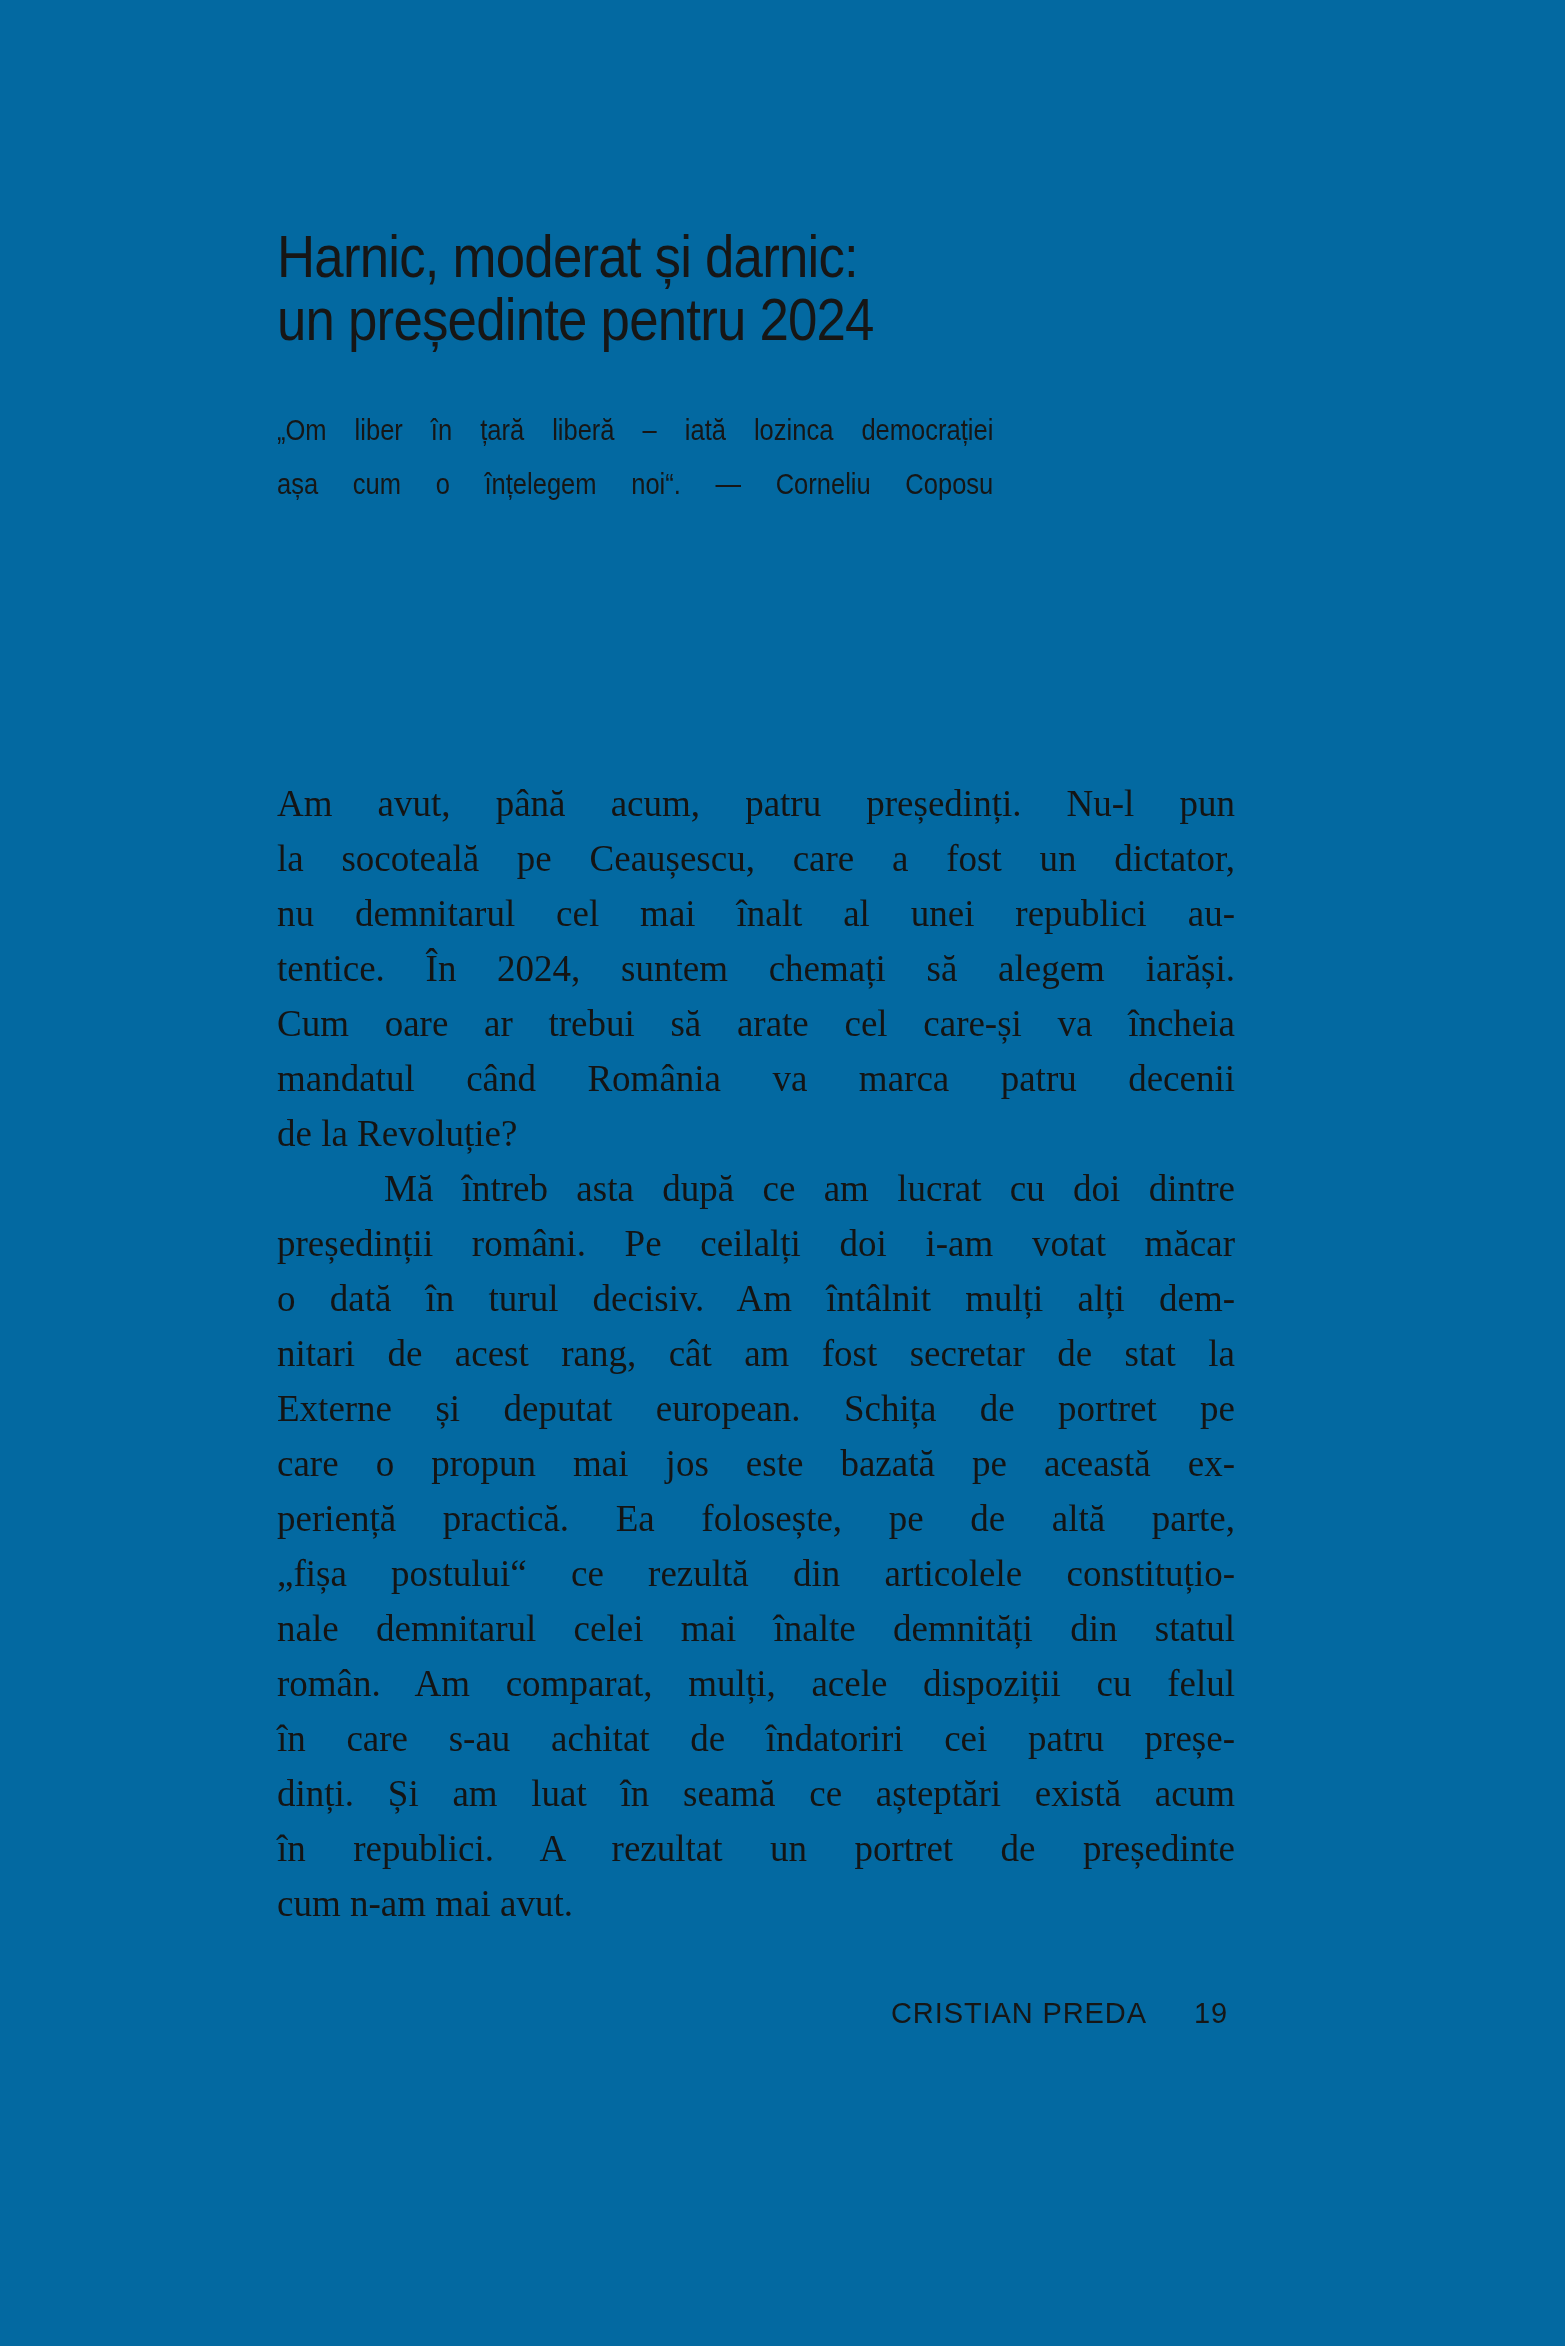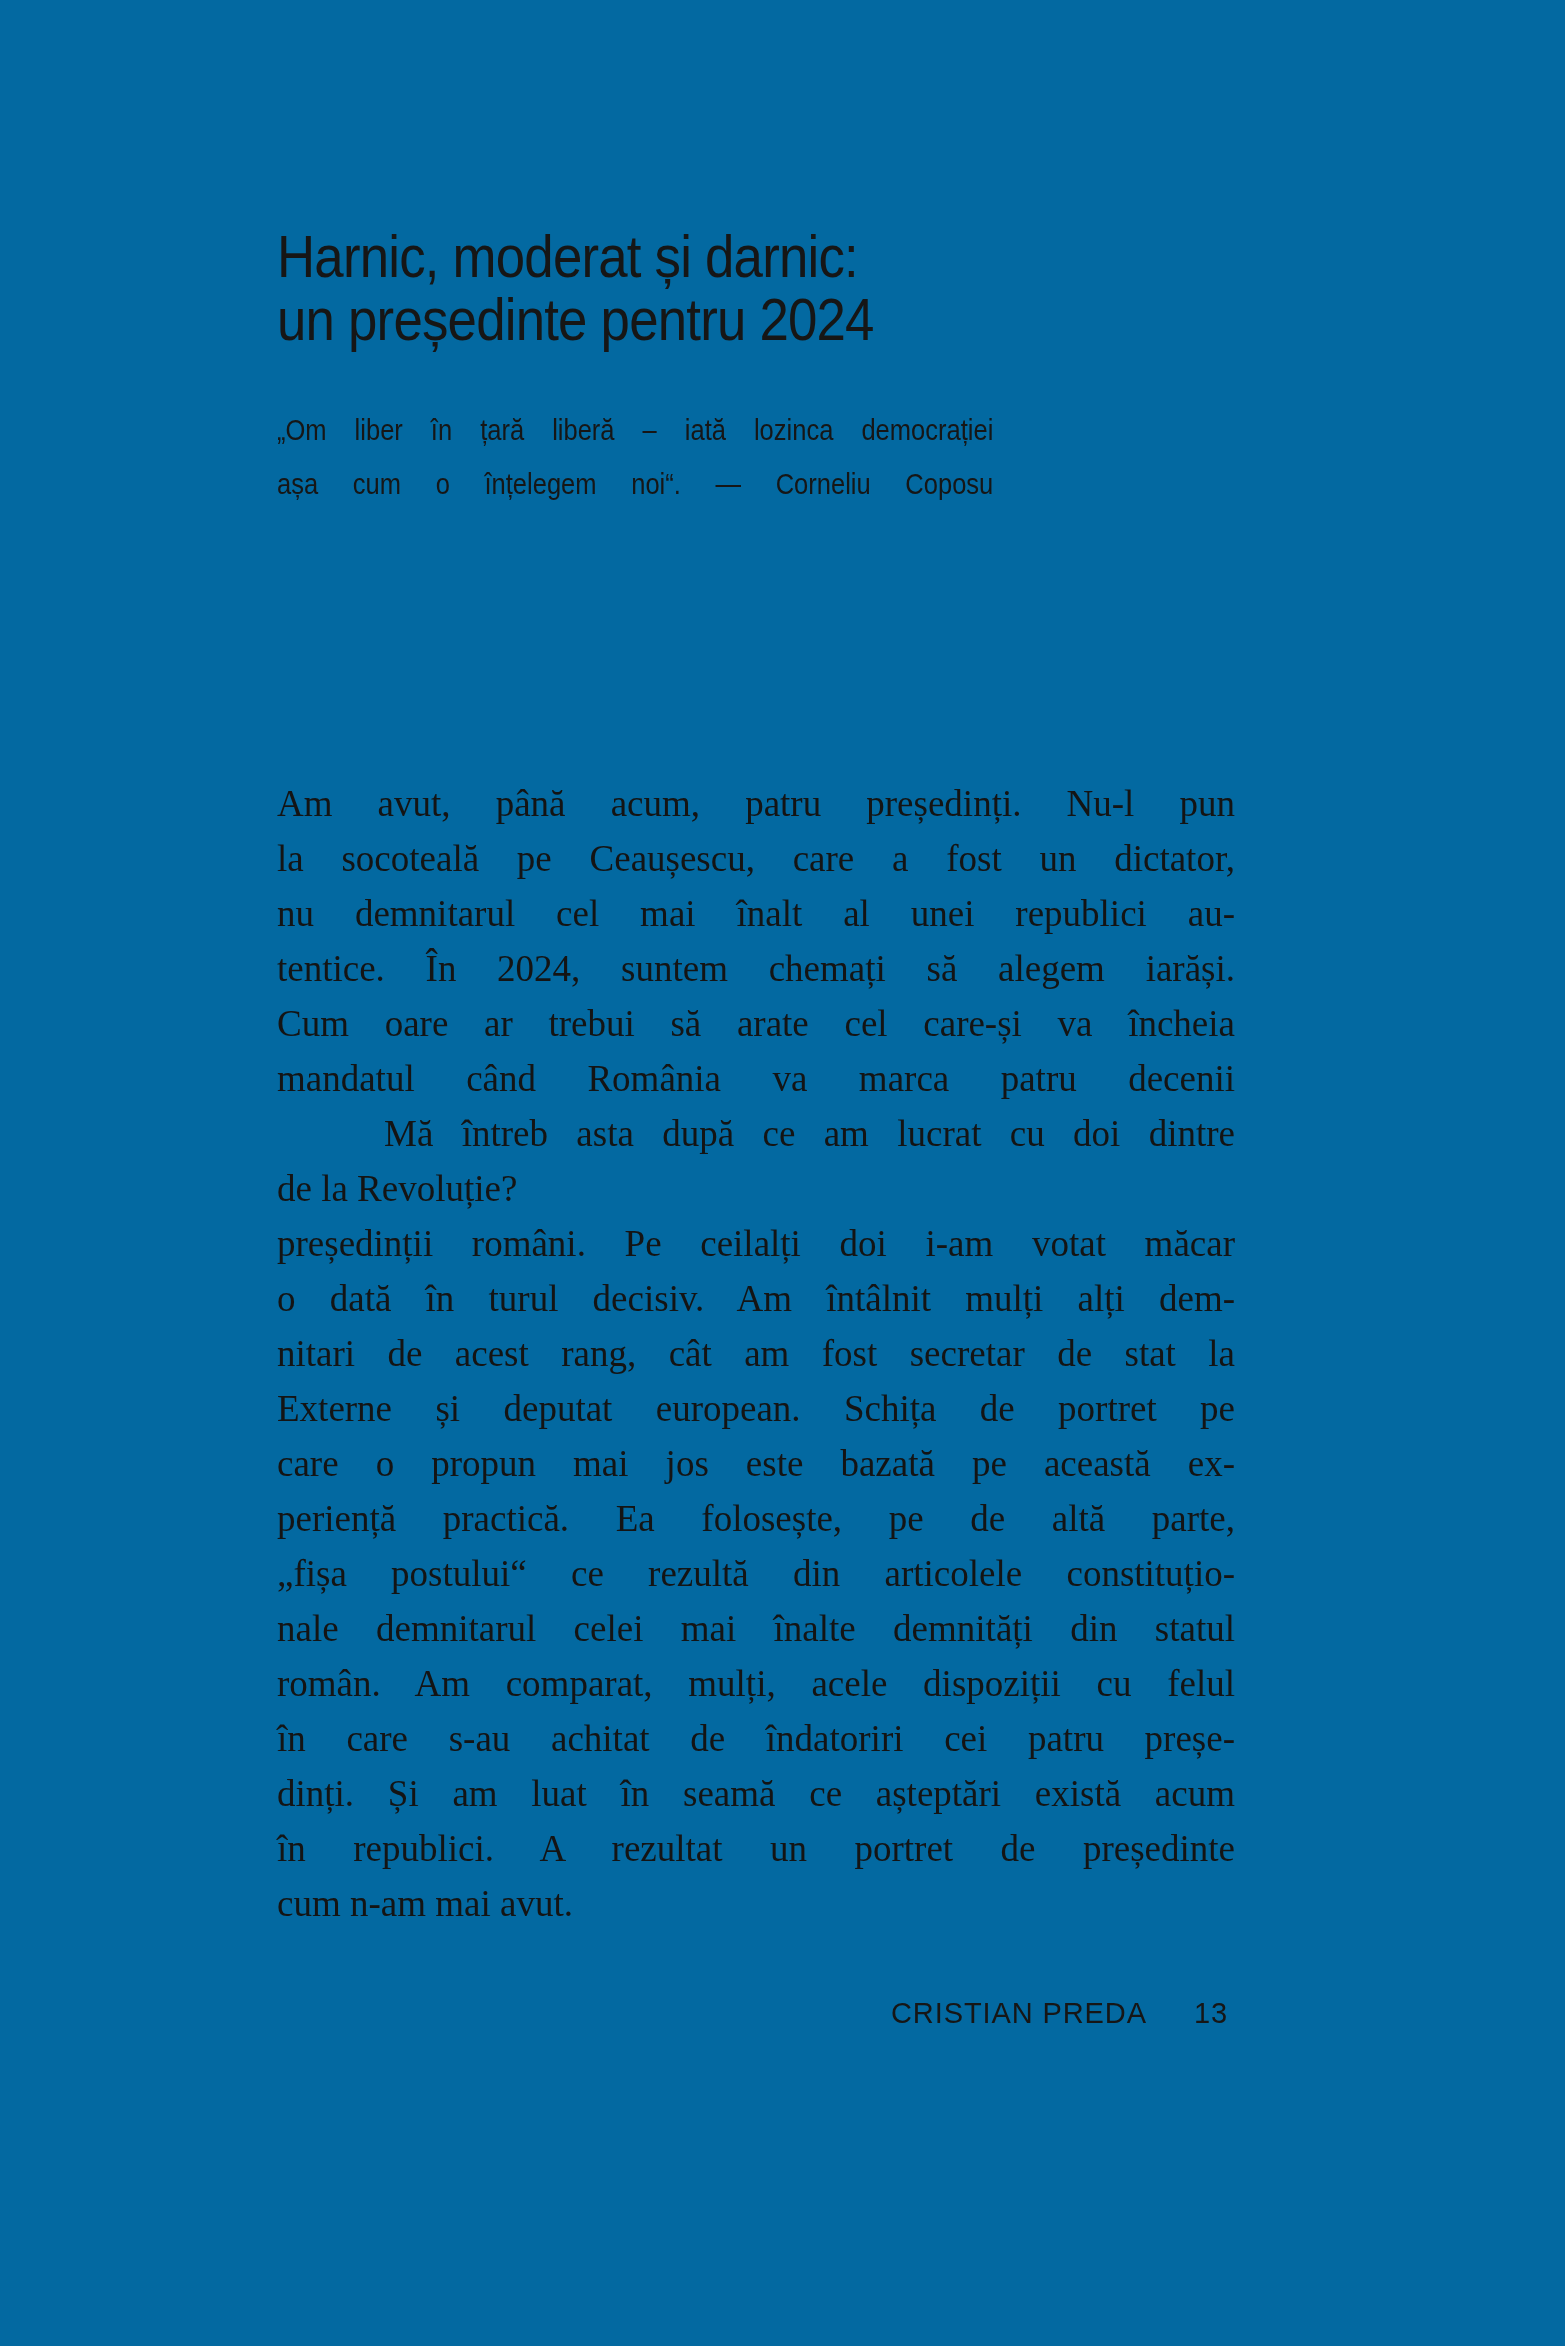--- a/index.html
+++ b/index.html
@@ -93,35 +93,35 @@
     <div class="eline">așa cum o înțelegem noi“. — Corneliu Coposu</div>
   </div>
 
   <div class="body-text">
       <div class="bline j">Am avut, până acum, patru președinți. Nu-l pun</div>
       <div class="bline j">la socoteală pe Ceaușescu, care a fost un dictator,</div>
       <div class="bline j">nu demnitarul cel mai înalt al unei republici au-</div>
       <div class="bline j">tentice. În 2024, suntem chemați să alegem iarăși.</div>
       <div class="bline j">Cum oare ar trebui să arate cel care-și va încheia</div>
       <div class="bline j">mandatul când România va marca patru decenii</div>
+      <div class="bline">de la Revoluție?</div>
       <div class="bline j ind">Mă întreb asta după ce am lucrat cu doi dintre</div>
-      <div class="bline">de la Revoluție?</div>
       <div class="bline j">președinții români. Pe ceilalți doi i-am votat măcar</div>
       <div class="bline j">o dată în turul decisiv. Am întâlnit mulți alți dem-</div>
       <div class="bline j">nitari de acest rang, cât am fost secretar de stat la</div>
       <div class="bline j">Externe și deputat european. Schița de portret pe</div>
       <div class="bline j">care o propun mai jos este bazată pe această ex-</div>
       <div class="bline j">periență practică. Ea folosește, pe de altă parte,</div>
       <div class="bline j">„fișa postului“ ce rezultă din articolele constituțio-</div>
       <div class="bline j">nale demnitarul celei mai înalte demnități din statul</div>
       <div class="bline j">român. Am comparat, mulți, acele dispoziții cu felul</div>
       <div class="bline j">în care s-au achitat de îndatoriri cei patru preșe-</div>
       <div class="bline j">dinți. Și am luat în seamă ce așteptări există acum</div>
       <div class="bline j">în republici. A rezultat un portret de președinte</div>
       <div class="bline">cum n-am mai avut.</div>
     </div>
 
   <div class="footer">
-    <span>CRISTIAN PREDA</span><span class="pagenum">13</span>
+    <span>CRISTIAN PREDA</span><span class="pagenum">19</span>
   </div>
 
 </div>
 
 
 </body></html>

